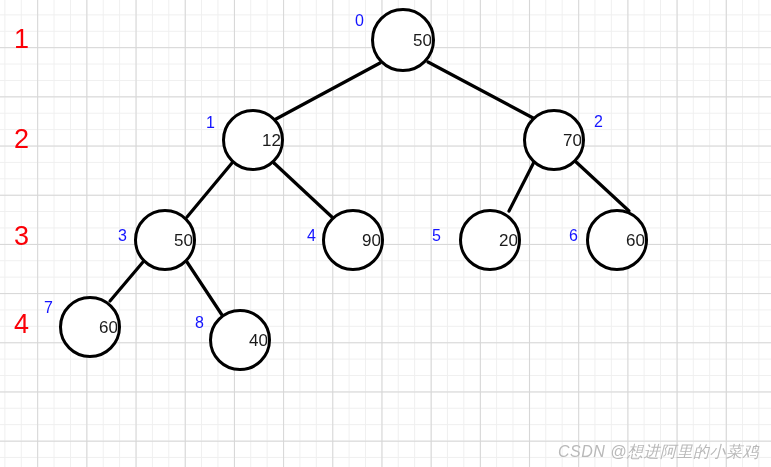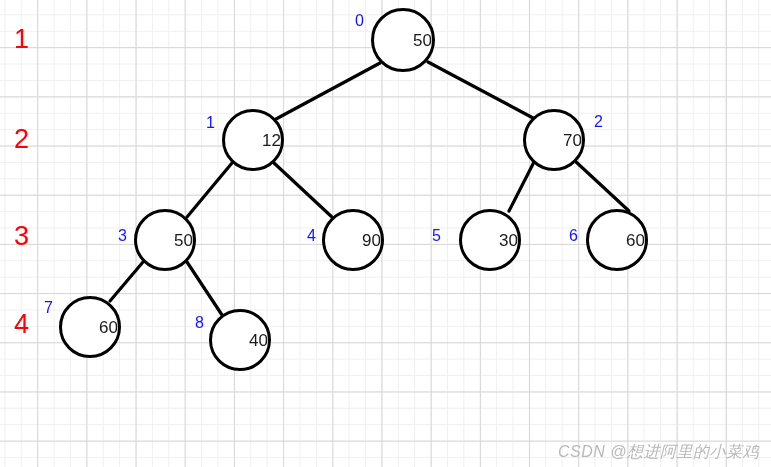--- a/index.html
+++ b/index.html
@@ -120,21 +120,21 @@
       <div class="index-label" style="left: 594px; top: 114px;">2</div>
       <div class="node" style="left: 134px; top: 209px; width: 62px; height: 62px;">
         <span class="node-label">50</span>
       </div>
       <div class="index-label" style="left: 118px; top: 228px;">3</div>
       <div class="node" style="left: 322px; top: 209px; width: 62px; height: 62px;">
         <span class="node-label">90</span>
       </div>
       <div class="index-label" style="left: 307px; top: 228px;">4</div>
       <div class="node" style="left: 459px; top: 209px; width: 62px; height: 62px;">
-        <span class="node-label">30</span>
+        <span class="node-label">20</span>
       </div>
       <div class="index-label" style="left: 432px; top: 228px;">5</div>
       <div class="node" style="left: 586px; top: 209px; width: 62px; height: 62px;">
         <span class="node-label">60</span>
       </div>
       <div class="index-label" style="left: 569px; top: 228px;">6</div>
       <div class="node" style="left: 59px; top: 296px; width: 62px; height: 62px;">
         <span class="node-label">60</span>
       </div>
       <div class="index-label" style="left: 44px; top: 300px;">7</div>

